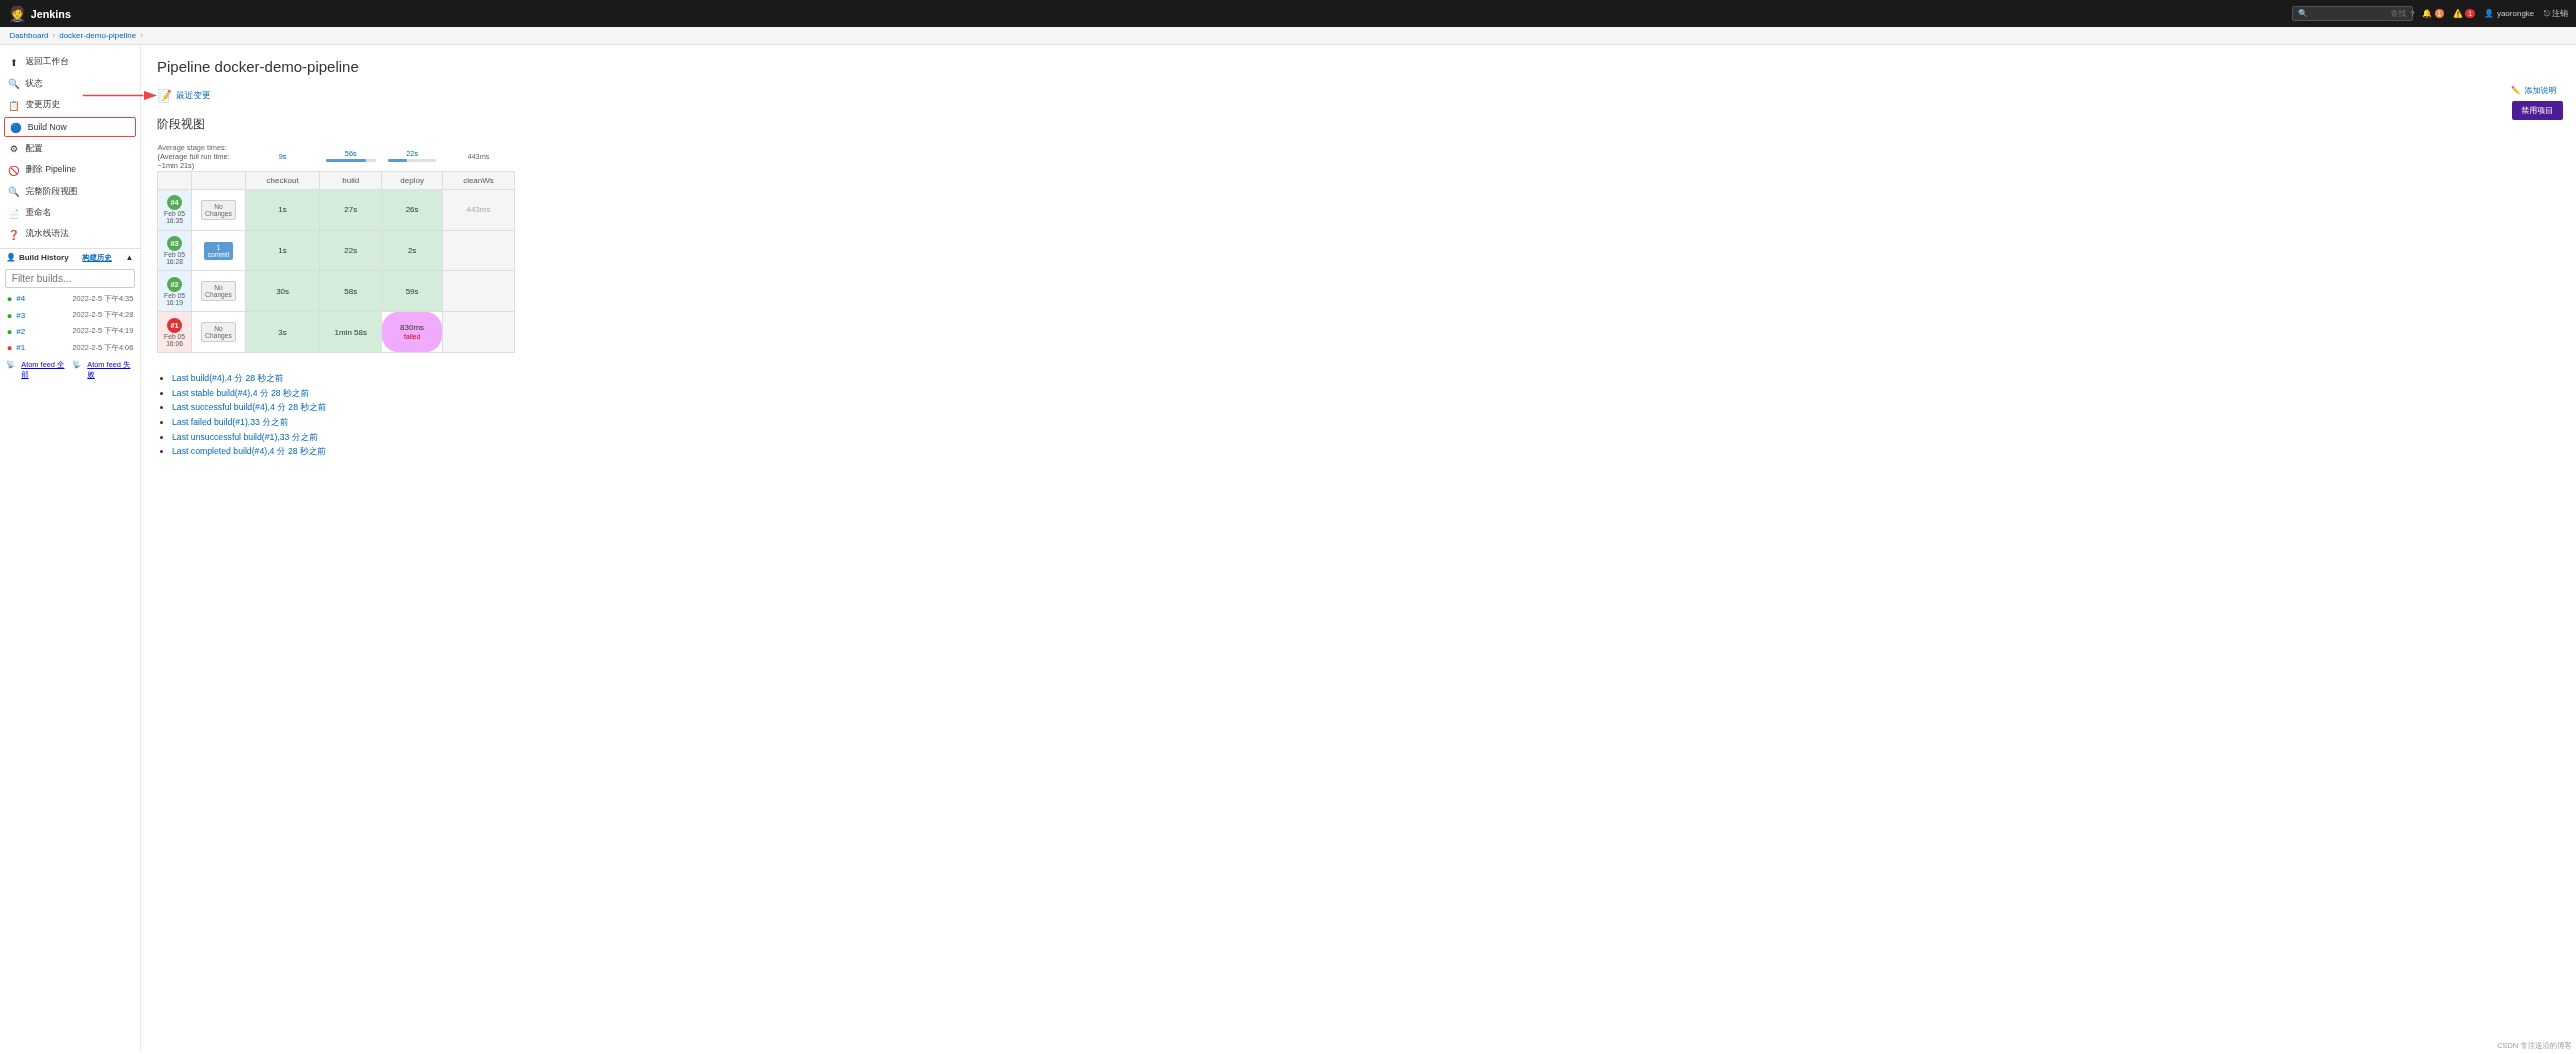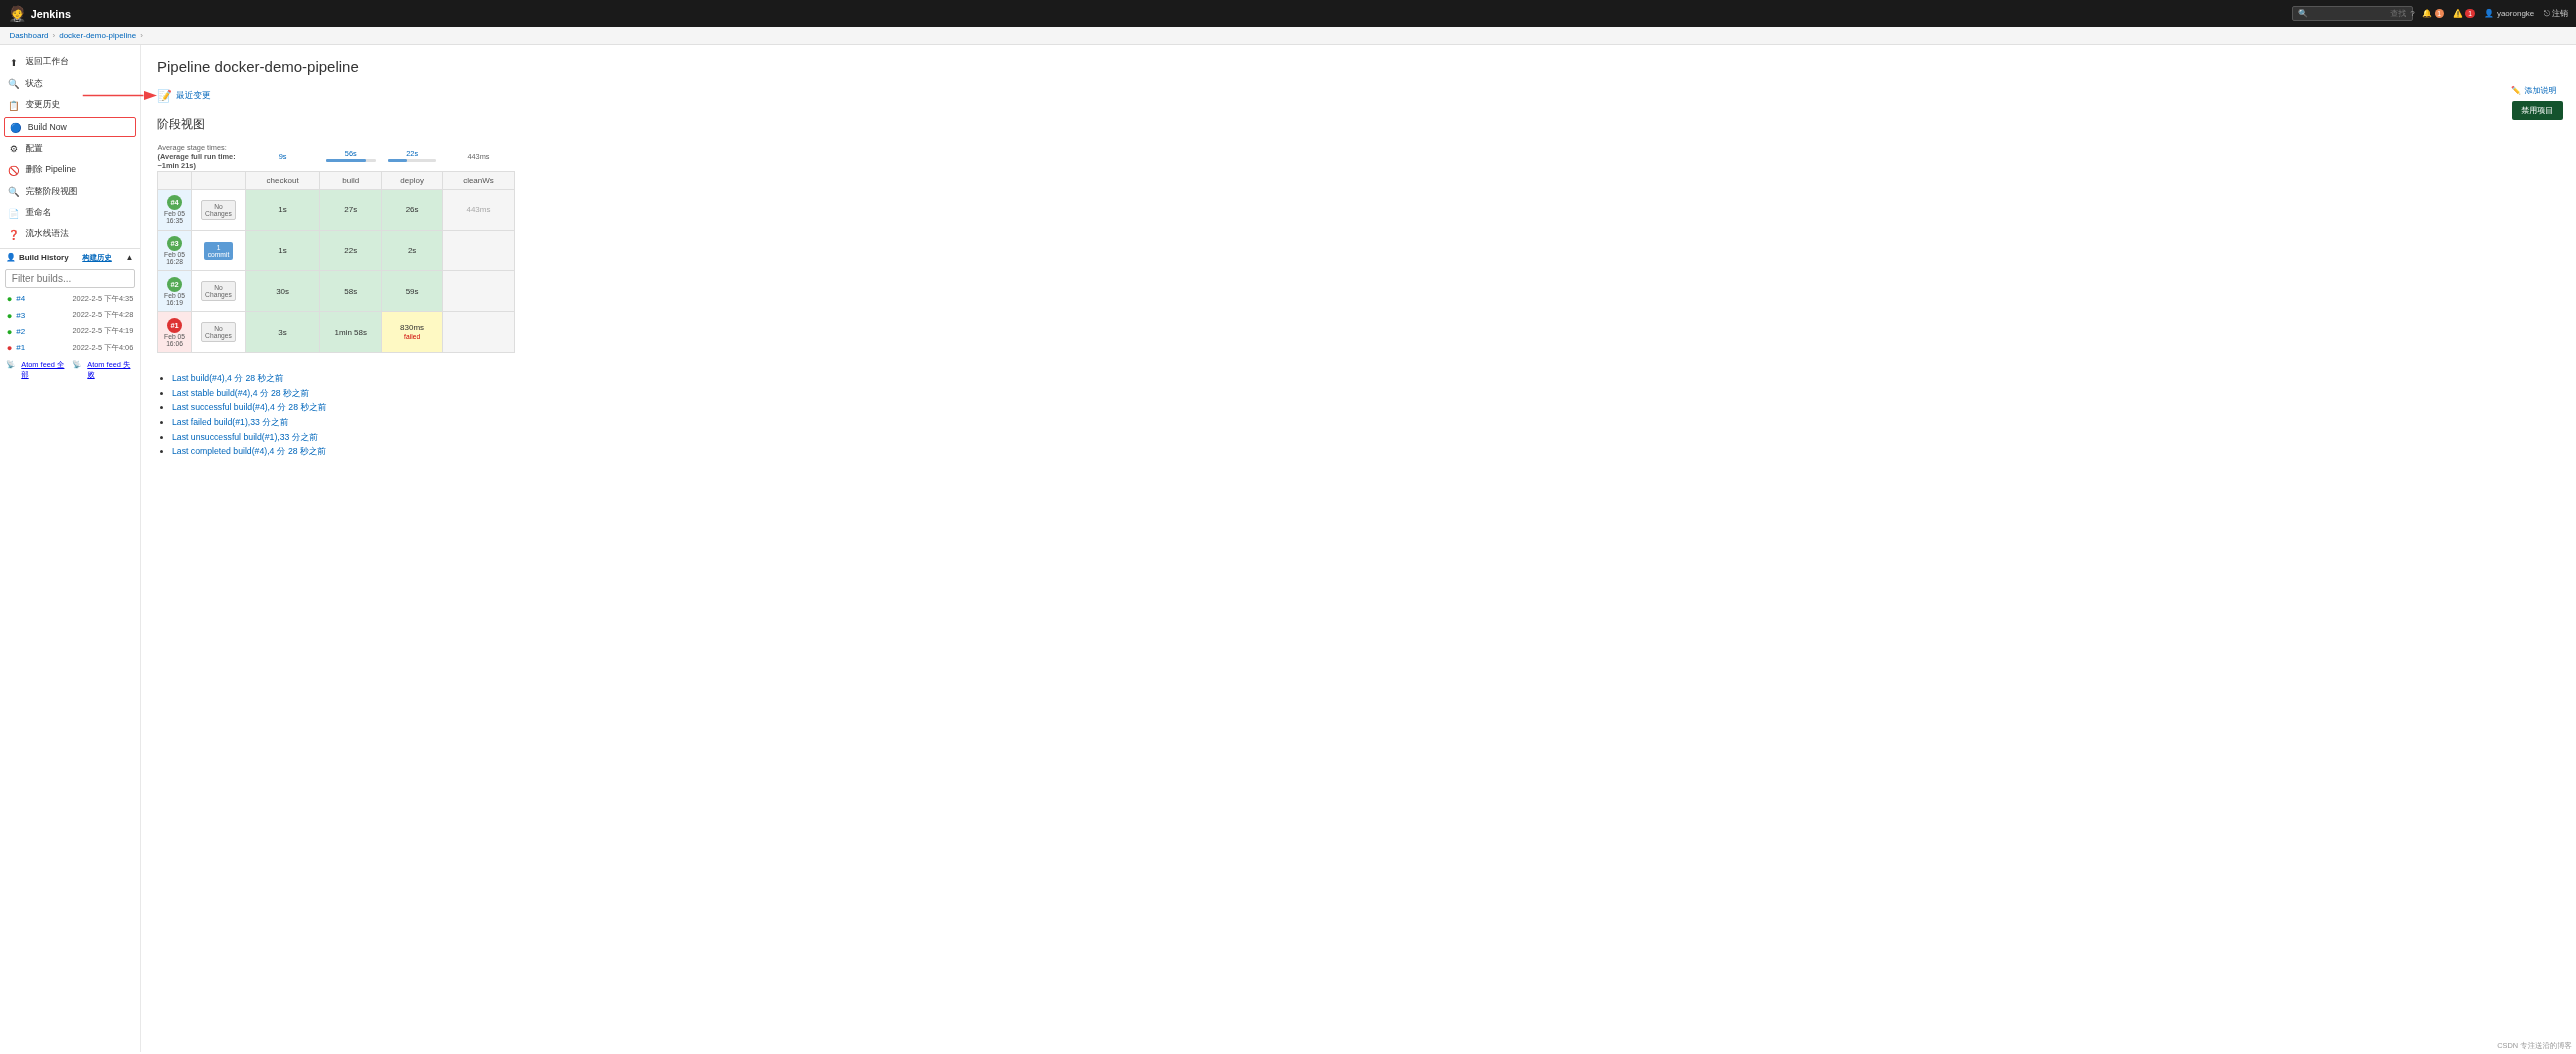--- a/index.html
+++ b/index.html
@@ -176,24 +176,25 @@
       color: #fff;
       cursor: pointer;
     }
     .stage-cell-green {
       background: #d4edda;
       color: #333;
       font-size: 8px;
       padding: 9.4px 5.4px;
     }
     .stage-cell-red {
-      background: #fef9c3;
+      background: #f0abfc;
       color: #333;
       font-size: 8px;
       padding: 9.4px 5.4px;
+      border-radius: 16px;
     }
     .stage-cell-gray {
       background: #f5f5f5;
       color: #aaa;
       font-size: 8px;
       padding: 9.4px 5.4px;
     }
     .failed-label { font-size: 6.7px; color: #c00; }
 
     
@@ -209,21 +210,21 @@
     
     .side-buttons {
       position: absolute;
       top: 40px;
       right: 13.4px;
       display: flex;
       flex-direction: column;
       gap: 5.4px;
     }
     .btn-add { font-size: 8px; color: #0066bb; cursor: pointer; display: flex; align-items: center; gap: 2.7px; }
-    .btn-disable { background: #14532d; color: #fff; border: none; border-radius: 2px; padding: 4px 9.4px; font-size: 8px; cursor: pointer; }
+    .btn-disable { background: #4c1d95; color: #fff; border: none; border-radius: 2px; padding: 4px 9.4px; font-size: 8px; cursor: pointer; }
 
     
     .watermark { position: fixed; bottom: 2.7px; right: 4px; font-size: 7.4px; color: #999; }
   </style>
 </head>
 <body>
 
 <div class="header">
   <div class="header-left">
     <div class="jenkins-logo">
@@ -370,21 +371,21 @@
       </div>
     </div>
 
     <h2 class="section-title">阶段视图</h2>
 
     <table class="stage-table">
       <thead>
         <tr>
           <td colspan="2" style="border:none; font-size:7.4px; color:#666; padding-bottom:1.3px;">
             <span>Average stage times:</span><br>
-            <span style="color:#555;font-weight:bold;">(Average full run time: ~1min 21s)</span>
+            <span style="color:#555;">(Average full run time: ~1min 21s)</span>
           </td>
           <td style="border:none; text-align:center; font-size:7.4px; color:#0066bb; padding-bottom:1.3px;">
             <span>9s</span>
           </td>
           <td style="border:none; text-align:center; font-size:7.4px; color:#0066bb; padding-bottom:1.3px;">
             <div>56s</div>
             <div class="progress-bar-container">
                 <div class="progress-bar-blue" style="width:80%;"></div>
               </div>
           </td>

